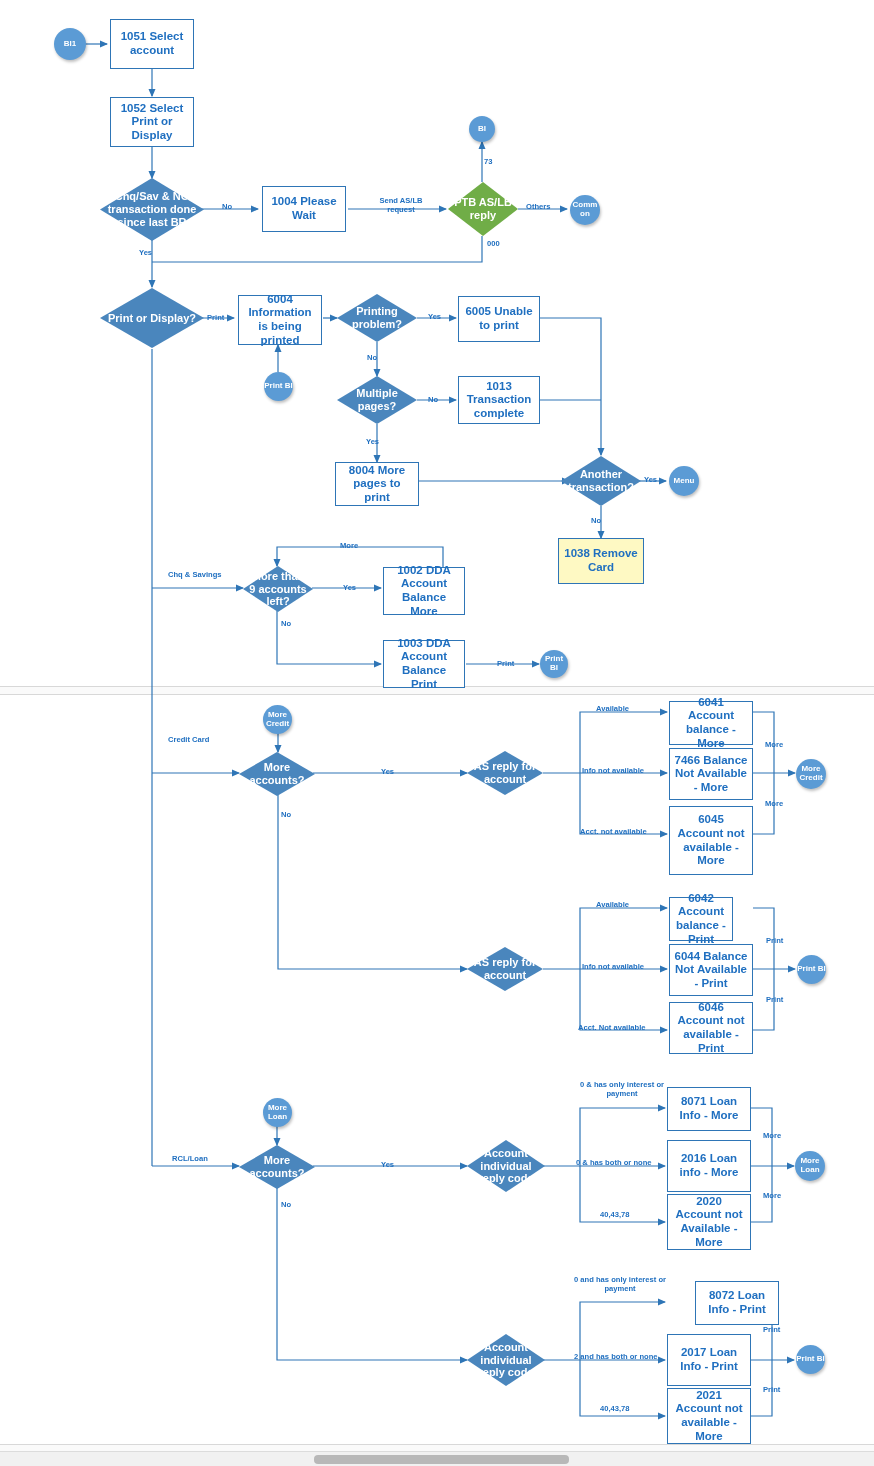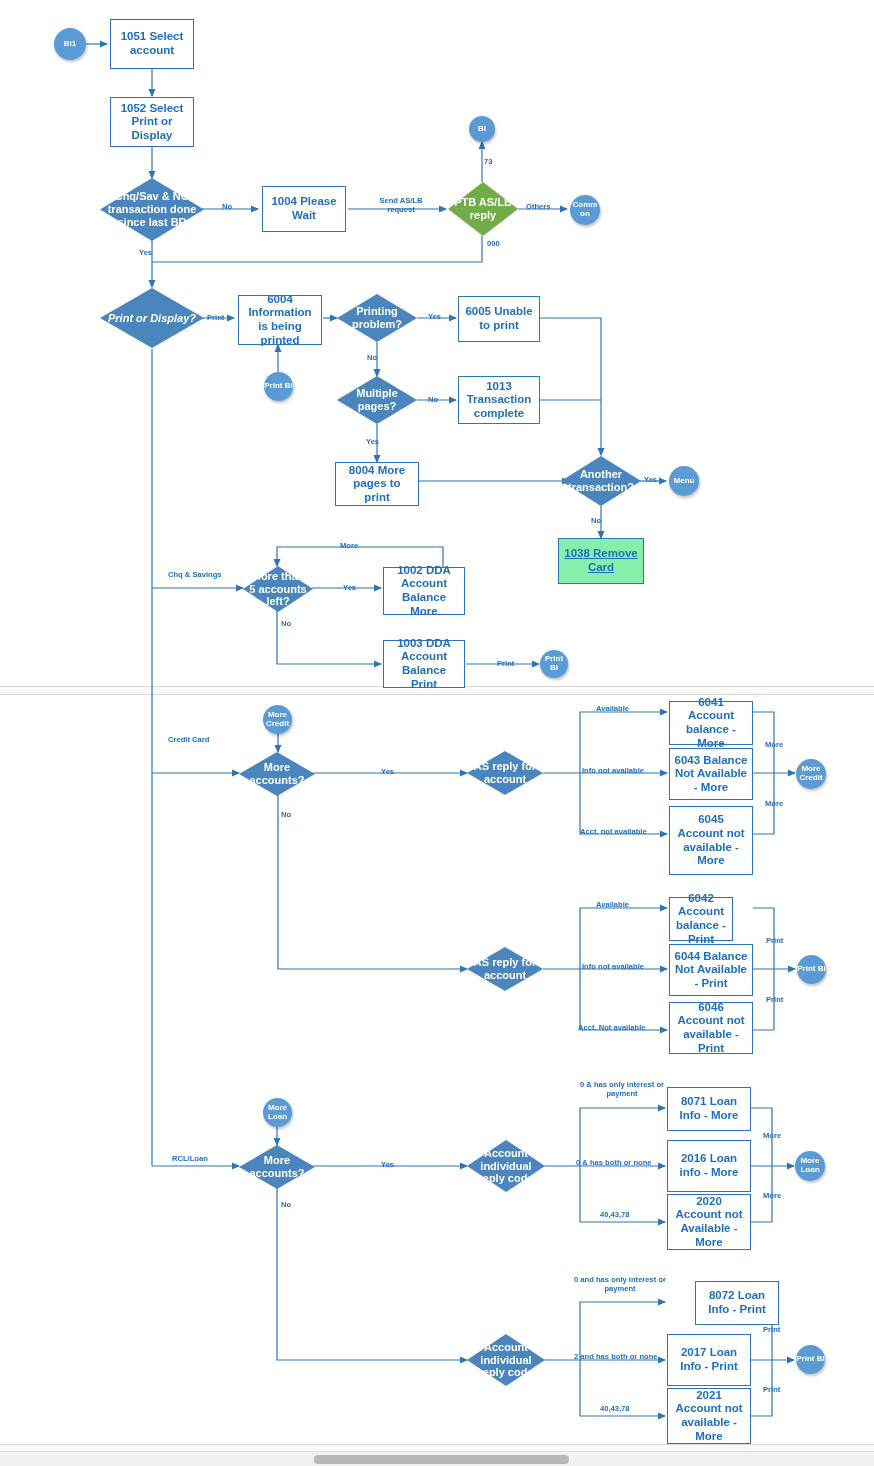--- a/index.html
+++ b/index.html
@@ -18,21 +18,21 @@
   .pagegap{position:absolute;left:0;width:874px;background:#fafafa;}
 
   
   .node{position:absolute;box-sizing:border-box;display:flex;align-items:center;
         justify-content:center;text-align:center;line-height:1.18;}
 
   .box{
     border:1.5px solid #2E75B6;background:#ffffff;color:#1F6FC0;
     font-size:11.5px;font-weight:bold;padding:2px 4px;
   }
-  .box.peach{background:#86efac;border-color:#2E75B6;text-decoration:underline;}
+  .box.peach{background:#fef9c3;border-color:#2E75B6;}
 
   .diamond{color:#ffffff;font-size:11px;font-weight:bold;}
   .diamond .dshape{
     position:absolute;left:0;top:0;width:100%;height:100%;
     background:#4A86BD;
     clip-path:polygon(50% 0,100% 50%,50% 100%,0 50%);
     box-shadow:0 0 0 rgba(0,0,0,0);
   }
   .diamond.green .dshape{background:#70AD47;}
   .diamond .dtext{position:relative;z-index:2;padding:0 6px;}
@@ -198,21 +198,21 @@
   </div>
 
   <div class="node circ" style="left:469px;top:116px;width:26px;height:26px;">
     <span>BI</span>
   </div>
 
   <div class="node circ" style="left:570px;top:195px;width:30px;height:30px;">
     <span>Comm on</span>
   </div>
 
-  <div class="node diamond" style="left:100px;top:288px;width:104px;height:60px;font-style:italic;">
+  <div class="node diamond" style="left:100px;top:288px;width:104px;height:60px;">
     <span class="dshape"></span>
     <span class="dtext">Print or Display?</span>
   </div>
 
   <div class="node box" style="left:238px;top:295px;width:84px;height:50px;">
     <span>6004 Information is being printed</span>
   </div>
 
   <div class="node circ" style="left:264px;top:372px;width:29px;height:29px;">
     <span>Print BI</span>
@@ -248,21 +248,21 @@
   <div class="node circ" style="left:669px;top:466px;width:30px;height:30px;">
     <span>Menu</span>
   </div>
 
   <div class="node box peach" style="left:558px;top:538px;width:86px;height:46px;">
     <span>1038 Remove Card</span>
   </div>
 
   <div class="node diamond" style="left:243px;top:566px;width:70px;height:46px;">
     <span class="dshape"></span>
-    <span class="dtext">More than 5 accounts left?</span>
+    <span class="dtext">More than 9 accounts left?</span>
   </div>
 
   <div class="node box" style="left:383px;top:567px;width:82px;height:48px;">
     <span>1002 DDA Account Balance More</span>
   </div>
 
   <div class="node box" style="left:383px;top:640px;width:82px;height:48px;">
     <span>1003 DDA Account Balance Print</span>
   </div>
 
@@ -282,21 +282,21 @@
   <div class="node diamond" style="left:467px;top:751px;width:76px;height:44px;">
     <span class="dshape"></span>
     <span class="dtext">AS reply for account</span>
   </div>
 
   <div class="node box" style="left:669px;top:701px;width:84px;height:44px;">
     <span>6041 Account balance - More</span>
   </div>
 
   <div class="node box" style="left:669px;top:748px;width:84px;height:52px;">
-    <span>6043 Balance Not Available - More</span>
+    <span>7466 Balance Not Available - More</span>
   </div>
 
   <div class="node box" style="left:669px;top:806px;width:84px;height:69px;">
     <span>6045 Account not available - More</span>
   </div>
 
   <div class="node circ" style="left:796px;top:759px;width:30px;height:30px;">
     <span>More Credit</span>
   </div>
 

